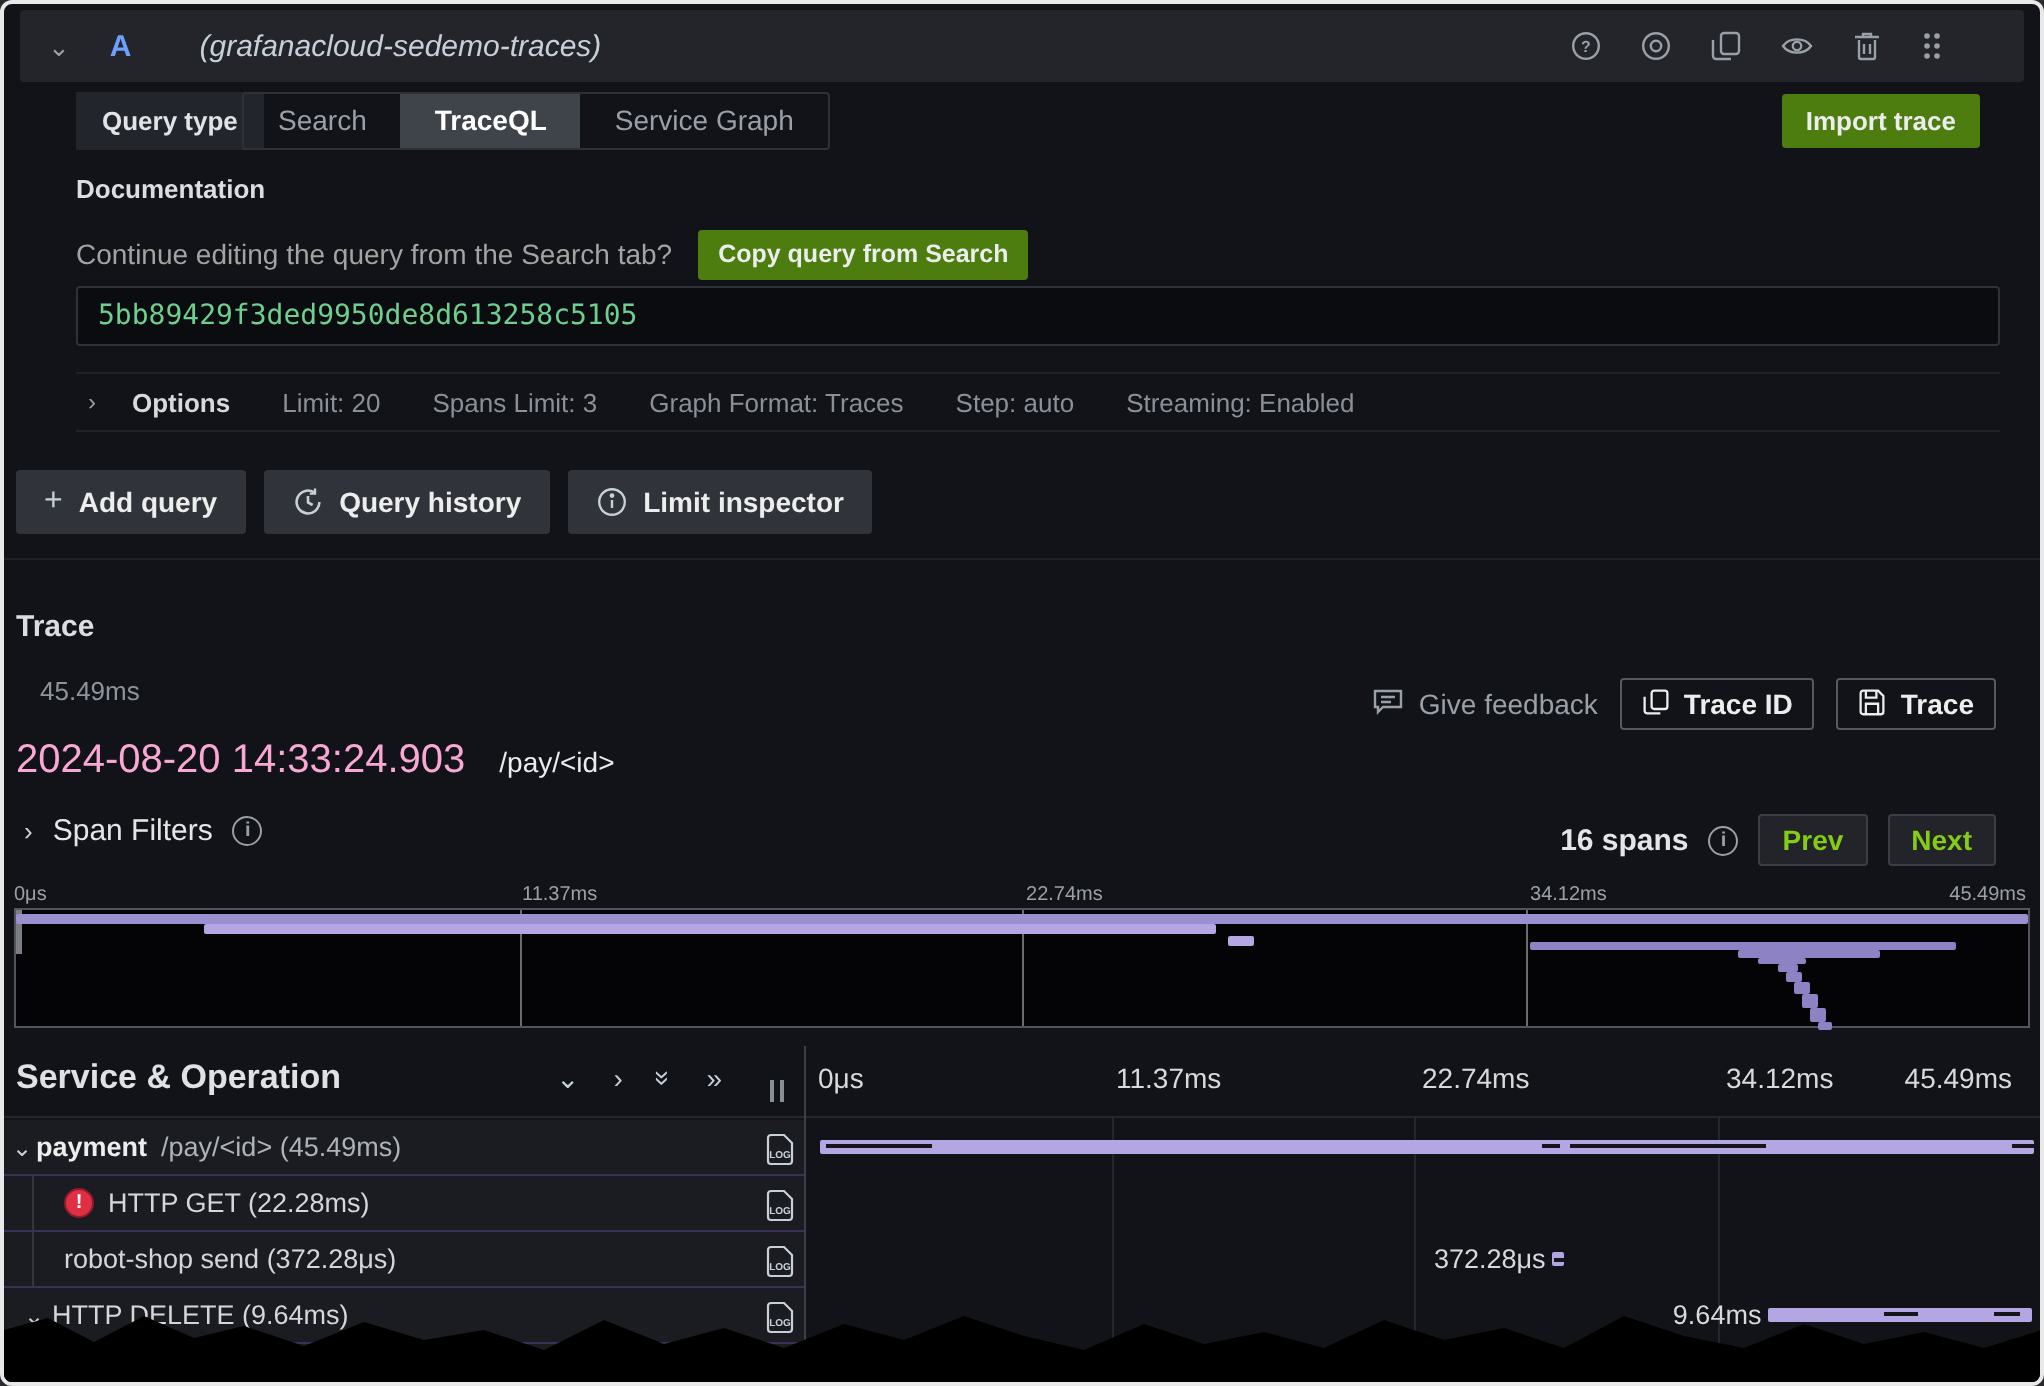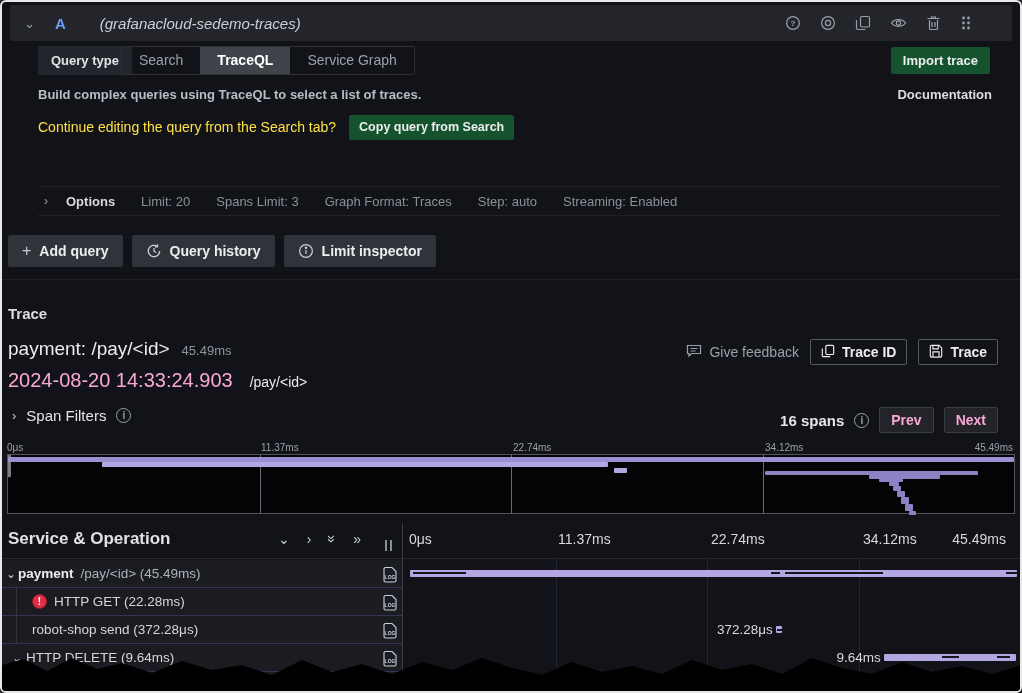--- a/index.html
+++ b/index.html
@@ -20,30 +20,30 @@
   .ds-name { font-style:italic; font-size:15px; color:#c7d0d9; }
   .qhdr-icons { margin-left:auto; display:flex; gap:19px; align-items:center; color:#9aa0a8; margin-right:26px; }
   .qhdr-icons svg { display:block; }
 
   
   .qtype { left:36px; top:44px; height:29px; background:#22252b; padding:0 13px;
            line-height:29px; font-size:13px; font-weight:bold; color:#e2e3e5; }
   .radiogroup { left:119px; top:44px; height:29px; display:flex; border:1px solid #2f3136; border-radius:2px; }
   .radio-item { padding:0 17px; line-height:27px; font-size:14px; color:#9aa0a8; cursor:pointer; }
   .radio-item.active { background:#3f434a; color:#ffffff; font-weight:bold; }
-  .btn { background:#14532d; border:none; border-radius:2px; color:#eceded;
+  .btn { background:#4d7c0f; border:none; border-radius:2px; color:#eceded;
          font-family:"Liberation Sans",sans-serif; font-weight:bold; cursor:pointer; }
   .import-btn { right:30px; top:45px; height:27px; padding:0 12px; font-size:13px; }
 
   
   .hint-row { left:36px; right:28px; top:85px; display:flex; justify-content:space-between;
               font-size:13px; font-weight:bold; color:#b7bdc4; }
   .hint-row .doc { color:#dcdde0; }
   .cont-row { left:36px; top:112px; height:26px; display:flex; align-items:center; gap:13px; }
-  .cont-row .txt { font-size:14px; color:#fde047; }
+  .cont-row .txt { font-size:14px; color:#a3a3a3; }
   .copy-btn { height:25px; padding:0 10px; font-size:12.5px; font-weight:bold; }
   .query-box { left:36px; right:20px; top:141px; height:30px; background:#0a0c10;
                border:1px solid #2e3138; border-radius:2px; padding:0 10px;
                font-family:"DejaVu Sans Mono", monospace; font-size:14px; line-height:28px; color:#6ecf8f; }
 
   
   .opts-row { left:36px; right:20px; top:184px; height:30px;
               border-top:1px solid #1f2127; border-bottom:1px solid #1f2127;
               display:flex; align-items:center; gap:26px; font-size:13px; color:#8a9097; }
   .opts-row .ochev { color:#9aa0a8; font-size:12px; margin-left:6px; }
@@ -76,21 +76,21 @@
   .sf-row { left:0; right:0; top:405px; height:27px; }
   .sf-left { position:absolute; left:10px; top:0; display:flex; align-items:center; gap:10px; }
   .sf-chev { color:#c7d0d9; font-size:13px; }
   .sf-label { font-size:15px; font-weight:normal; color:#e4e5e7; }
   .info-ic { width:15px; height:15px; border:1.2px solid #9aa0a8; border-radius:50%;
              color:#9aa0a8; font-size:10px; font-weight:bold; display:flex;
              align-items:center; justify-content:center; font-style:normal; }
   .sf-right { position:absolute; right:22px; top:0; display:flex; align-items:center; gap:10px; }
   .span-count { font-size:15px; font-weight:bold; color:#e4e5e7; }
   .nav-btn { height:26px; padding:0 11px; background:#22242a; border:1px solid #3c3e45;
-             border-radius:2px; color:#f9a8d4; font-size:14px; font-weight:bold;
+             border-radius:2px; color:#84cc16; font-size:14px; font-weight:bold;
              cursor:pointer; font-family:"Liberation Sans",sans-serif; }
 
   
   .mm-labels { left:5px; right:5px; top:440px; height:11px; font-size:10px; color:#9aa0a8; }
   .mm-labels span { position:absolute; top:0; line-height:11px; }
   .mm-canvas { left:5px; right:5px; top:452px; height:60px; background:#040406;
                border:1px solid #54555c; }
   .mm-grid { position:absolute; top:0; bottom:0; width:1px; background:#8c8c93; opacity:.75; }
   .mm-bar { position:absolute; border-radius:1px; }
   .mm-handle { position:absolute; left:0; top:0; width:3px; height:22px; background:#7b7d85; }
@@ -186,29 +186,29 @@
 
   <div class="abs qtype">Query type</div>
   <div class="abs radiogroup">
     <div class="radio-item">Search</div>
     <div class="radio-item active">TraceQL</div>
     <div class="radio-item">Service Graph</div>
   </div>
   <button class="abs btn import-btn">Import trace</button>
 
   <div class="abs hint-row">
-    <span>Build complex queries using TraceQL to select a list of traces.</span>
     <span class="doc">Documentation</span>
   </div>
 
   <div class="abs cont-row">
     <span class="txt">Continue editing the query from the Search tab?</span>
     <button class="btn copy-btn">Copy query from Search</button>
   </div>
 
+  <div class="abs query-box">5bb89429f3ded9950de8d613258c5105</div>
 
   <div class="abs opts-row">
     <span class="ochev">›</span>
     <span class="olabel">Options</span>
     <span>Limit: 20</span>
     <span>Spans Limit: 3</span>
     <span>Graph Format: Traces</span>
     <span>Step: auto</span>
     <span>Streaming: Enabled</span>
   </div>
@@ -238,21 +238,20 @@
       </span>
       <span>Limit inspector</span>
     </button>
   </div>
 
   <div class="abs sect-divider"></div>
 
   <div class="abs trace-title">Trace</div>
 
   <div class="abs thead-row">
-    <span class="tname">payment: /pay/&lt;id&gt;</span>
     <span class="tdur">45.49ms</span>
   </div>
   <div class="abs thead-actions">
     <span class="feedback">
       <span>
         <svg width="16" height="15" viewBox="0 0 16 15" fill="none" stroke="currentColor" stroke-width="1.2">
           <path d="M1.5 2.5 h13 v8 h-9 l-2.5 2.5 v-2.5 h-1.5 z"></path>
           <path d="M4.5 5.5 h7 M4.5 8 h5"></path>
         </svg>
       </span>

